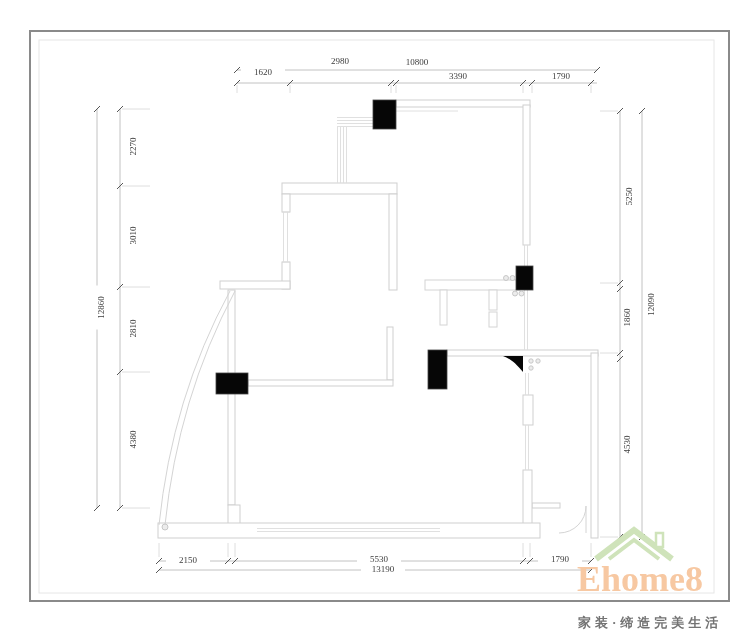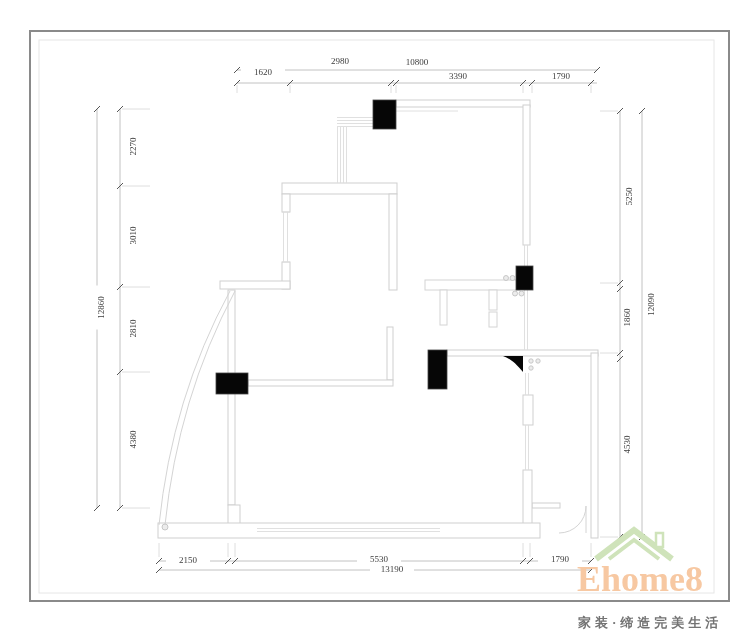--- a/index.html
+++ b/index.html
@@ -169,18 +169,18 @@
   <div class="dim-label vert" style="left:111px;top:434px">4380</div>
 
   <div class="dim-label vert" style="left:607px;top:191px">5250</div>
   <div class="dim-label vert" style="left:605px;top:312px">1860</div>
   <div class="dim-label vert" style="left:605px;top:439px">4530</div>
   <div class="dim-label vert" style="left:629px;top:299px">12090</div>
 
   <div class="dim-label" style="left:166px;top:555px">2150</div>
   <div class="dim-label" style="left:357px;top:554px">5530</div>
   <div class="dim-label" style="left:538px;top:554px">1790</div>
-  <div class="dim-label" style="left:370px;top:564px">13190</div>
+  <div class="dim-label" style="left:361px;top:564px">13190</div>
 
   <div class="logo-brand">Ehome8</div>
   <div class="logo-slogan">家装·缔造完美生活</div>
 
 </div>
 
 </body></html>

